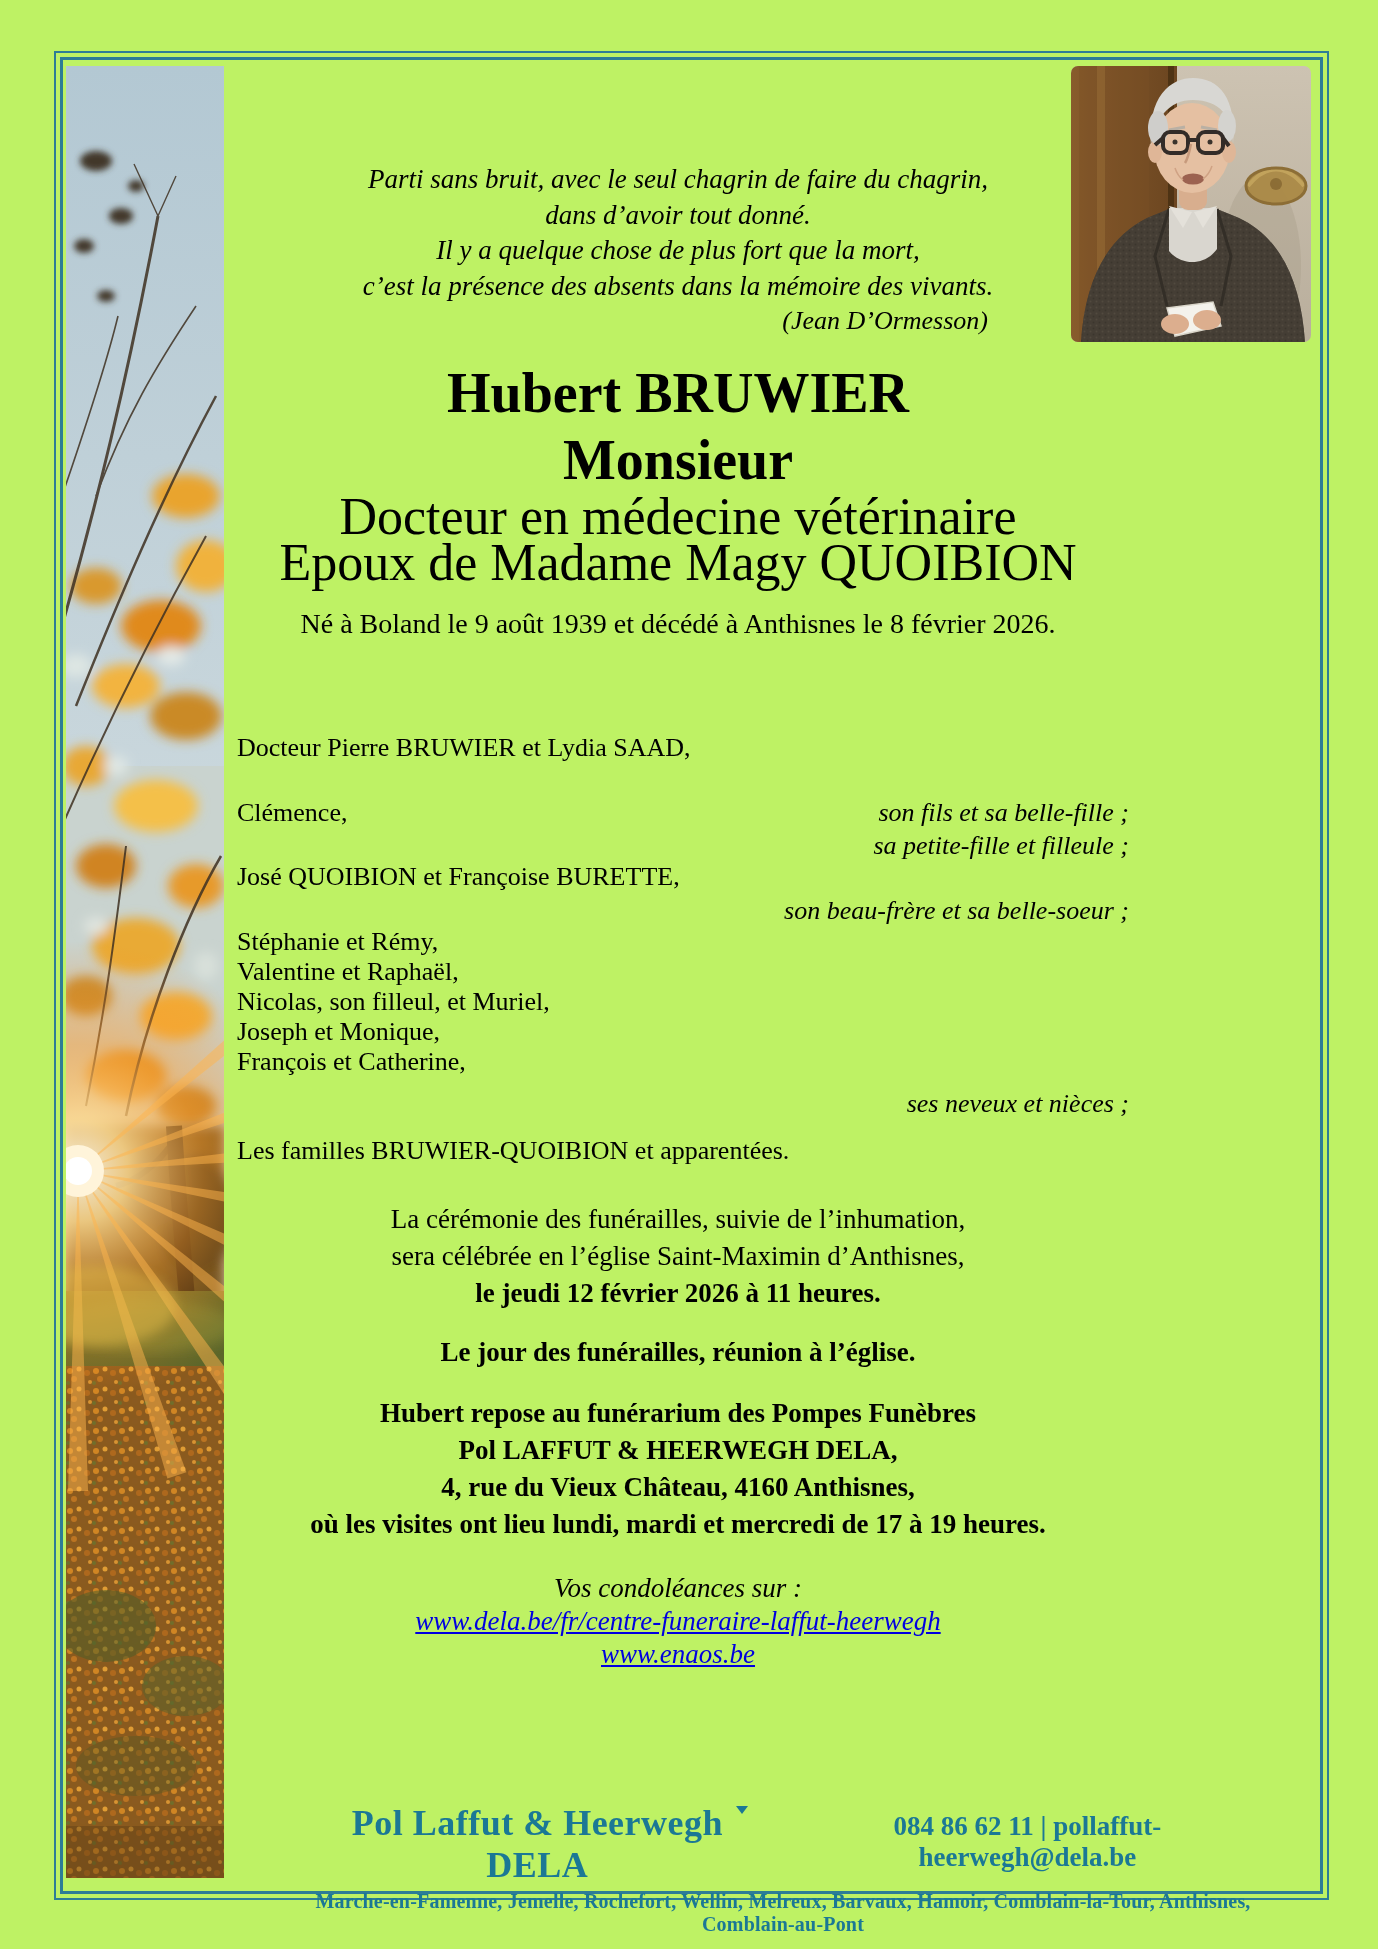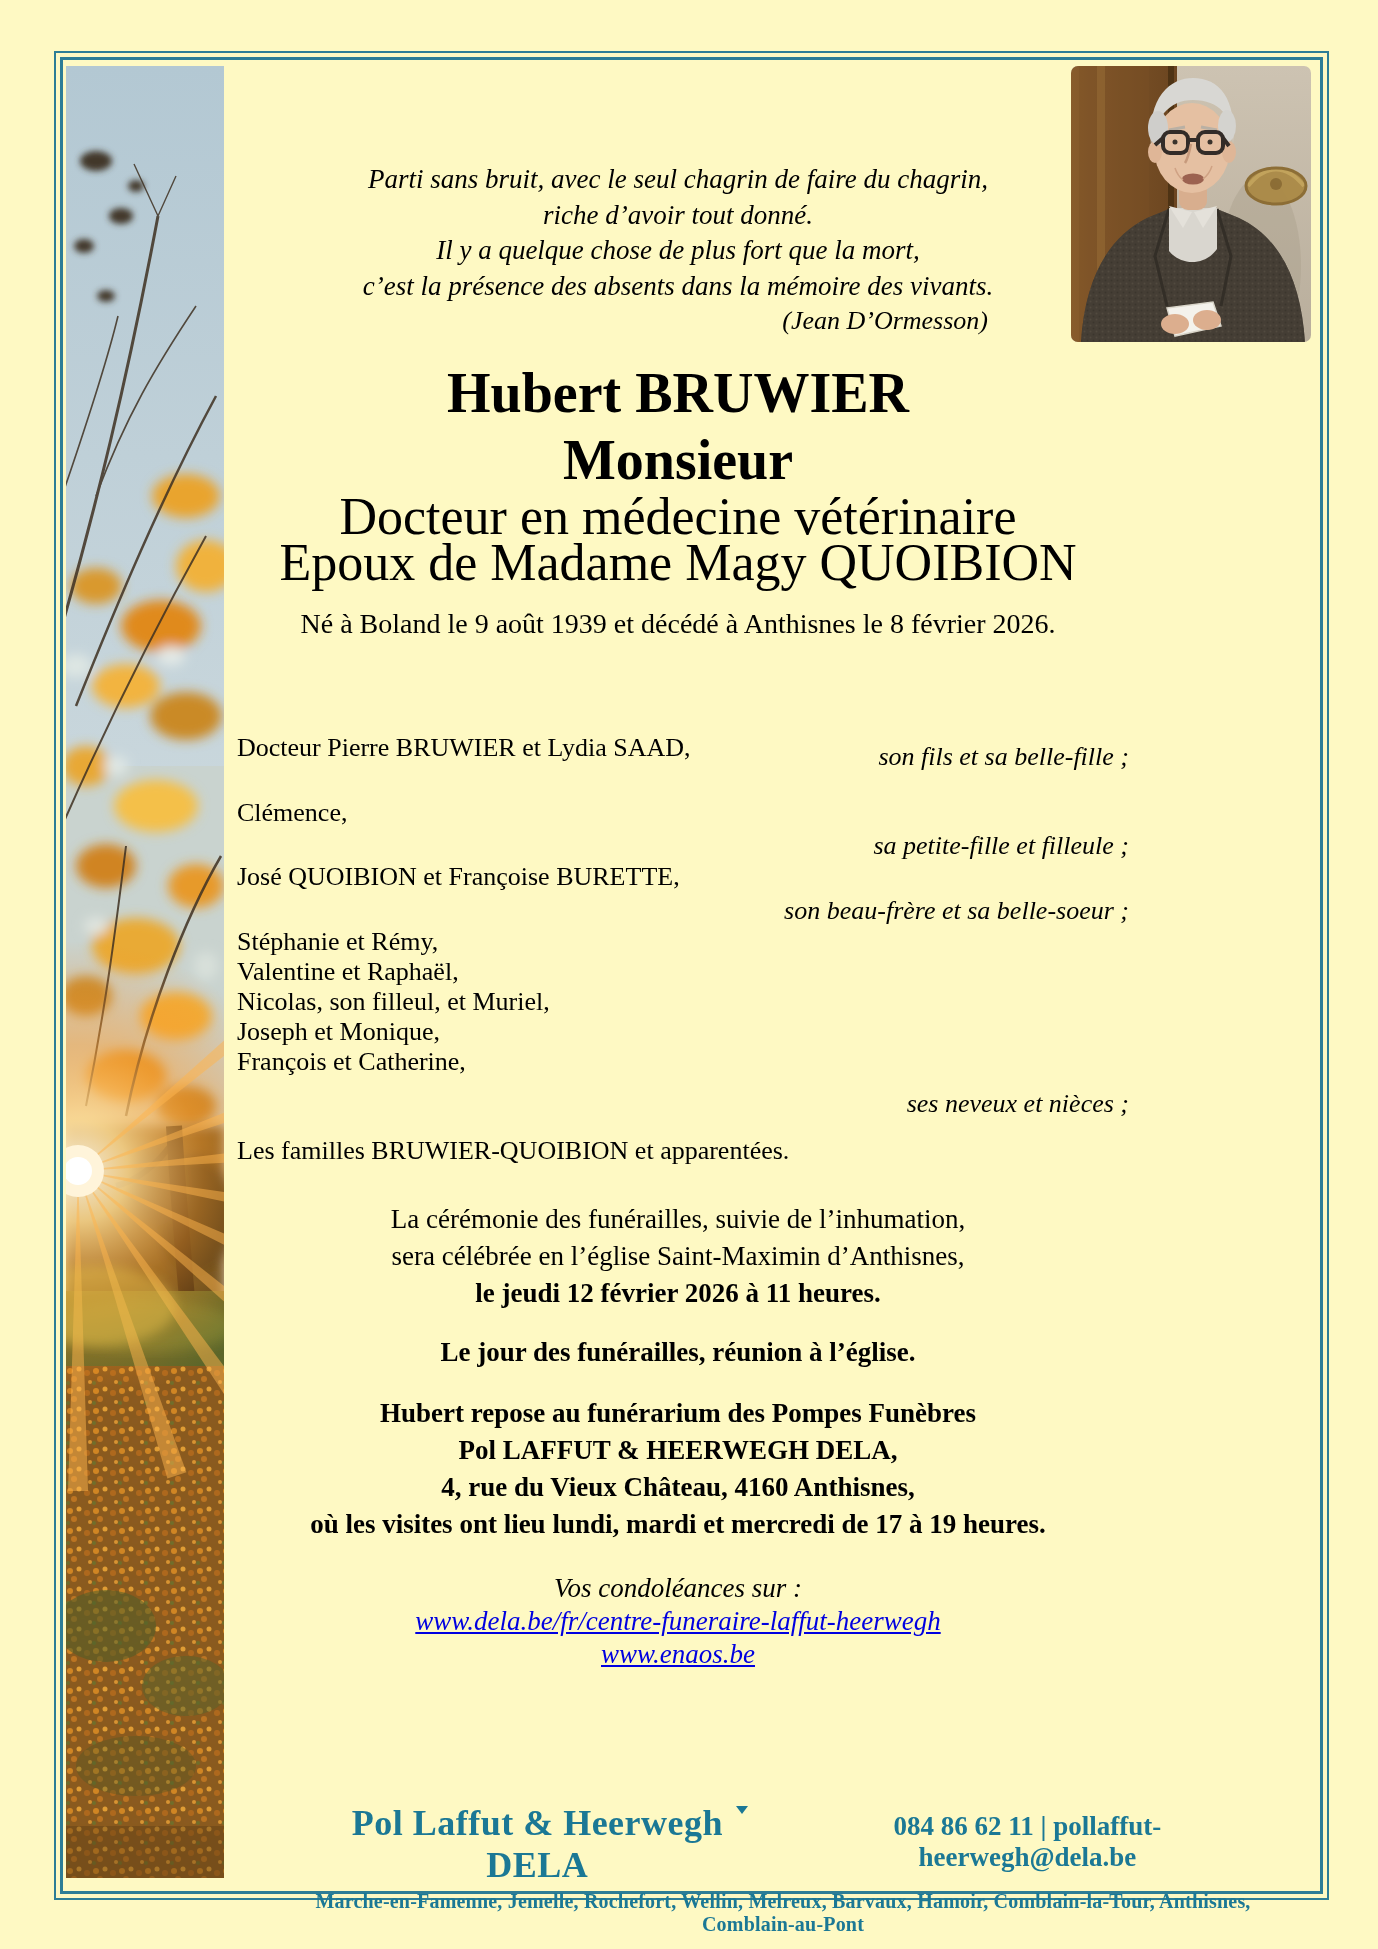--- a/index.html
+++ b/index.html
@@ -1,17 +1,17 @@
 <!DOCTYPE html>
 <html><head>
 <meta charset="utf-8">
 <style>
   html,body { margin:0; padding:0; background:#ffffff; }
   .page {
-    position:relative; width:1378px; height:1949px; background:#fef9c3;
+    position:relative; width:1378px; height:1949px; background:#bef264;
     font-family:"Liberation Serif","DejaVu Serif",serif; color:#000;
     overflow:hidden;
   }
   
   .frame {
     position:absolute; left:60px; top:57px; width:1257px; height:1831px;
     border:3px solid #2d7d96; outline:2px solid #2d7d96; outline-offset:4px;
     box-sizing:content-box;
   }
   .strip   { position:absolute; left:3px;  top:6px; width:158px; height:1812px; }
@@ -236,37 +236,37 @@
           <path d="M104,102 C106,108 108,111 112,114 M141,100 C139,106 136,110 132,113" stroke="#cfa284" stroke-width="1.5" fill="none"></path>
           <polygon points="96,242 142,236 150,260 104,270" fill="#f4f2ec" stroke="#d9d5c9" stroke-width="1.5"></polygon>
           <ellipse cx="104" cy="258" rx="14" ry="10" fill="#dcae8e"></ellipse>
           <ellipse cx="136" cy="254" rx="14" ry="10" fill="#dcae8e"></ellipse>
         </g>
       </g>
     </svg>
 
     <div class="abs ccol" style="top:102px">
       <div class="quote">Parti sans bruit, avec le seul chagrin de faire du chagrin,</div>
-      <div class="quote">riche d’avoir tout donné.</div>
+      <div class="quote">dans d’avoir tout donné.</div>
       <div class="quote">Il y a quelque chose de plus fort que la mort,</div>
       <div class="quote">c’est la présence des absents dans la mémoire des vivants.</div>
       <div class="quote-attr">(Jean D’Ormesson)</div>
     </div>
 
     <div class="abs ccol" style="top:300px">
       <div class="title-name">Hubert BRUWIER</div>
       <div class="title-name">Monsieur</div>
       <div class="title-sub">Docteur en médecine vétérinaire</div>
       <div class="title-sub">Epoux de Madame Magy QUOIBION</div>
       <div class="title-dates">Né à Boland le 9 août 1939 et décédé à Anthisnes le 8 février 2026.</div>
     </div>
 
 
     <div class="abs col body-line" style="top:671px">Docteur Pierre BRUWIER et Lydia SAAD,</div>
-    <div class="abs col body-line relation" style="top:680px">son fils et sa belle-fille ;</div>
+    <div class="abs col body-line relation" style="top:736px">son fils et sa belle-fille ;</div>
 
     <div class="abs col body-line" style="top:736px">Clémence,</div>
     <div class="abs col body-line relation" style="top:769px">sa petite-fille et filleule ;</div>
 
     <div class="abs col body-line" style="top:800px">José QUOIBION et Françoise BURETTE,</div>
     <div class="abs col body-line relation" style="top:834px">son beau-frère et sa belle-soeur ;</div>
 
     <div class="abs col" style="top:867px">
       <div class="neph-line">Stéphanie et Rémy,</div>
       <div class="neph-line">Valentine et Raphaël,</div>

